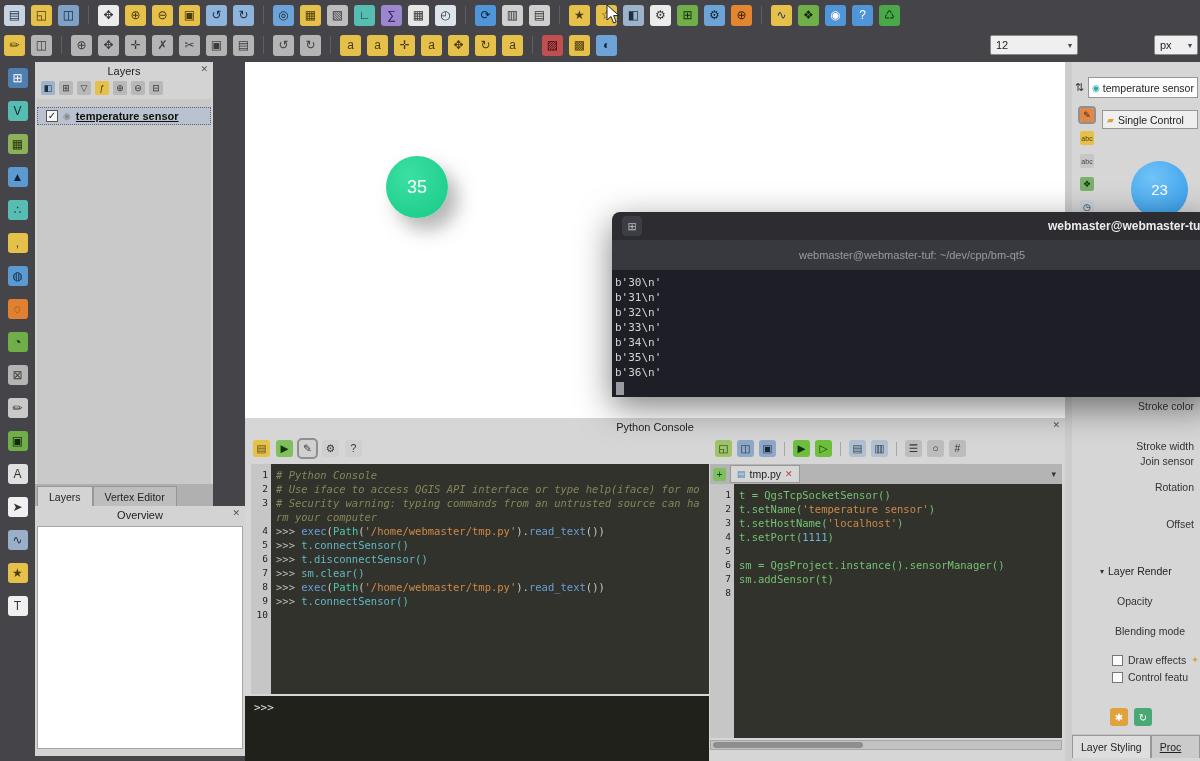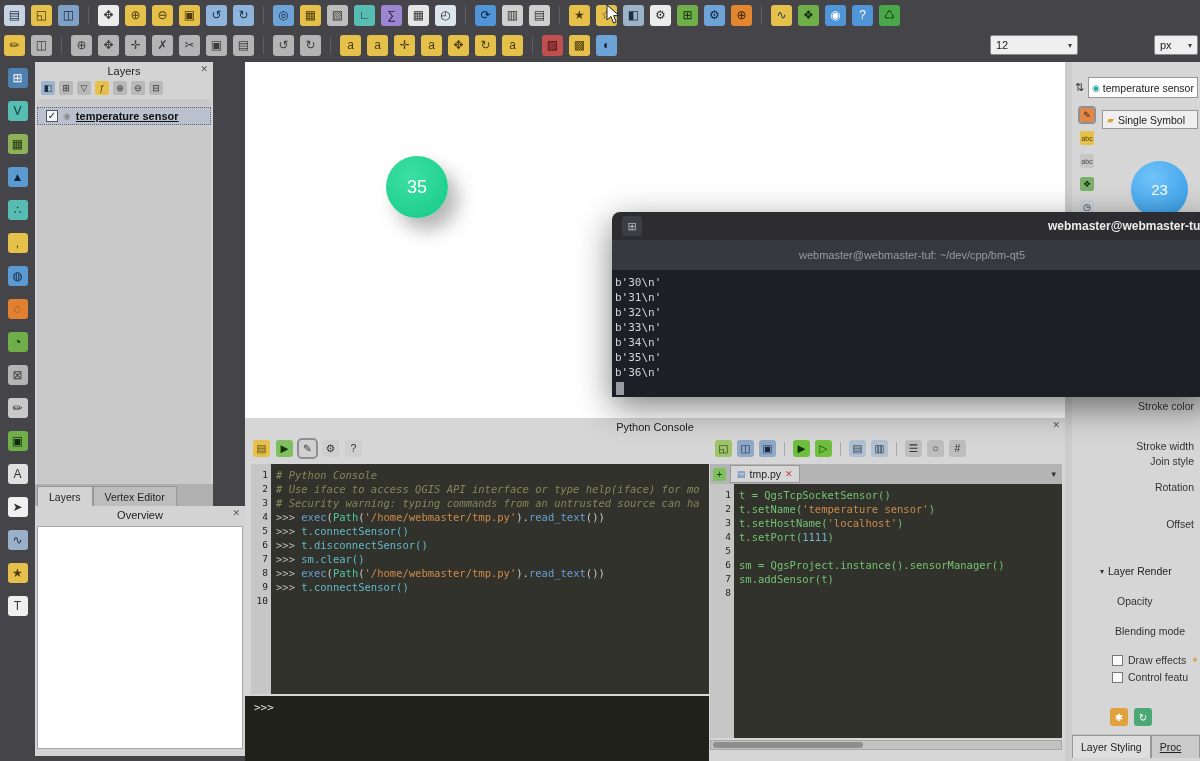--- a/index.html
+++ b/index.html
@@ -303,27 +303,27 @@
   </div>
   <div id="styling-iconcol" class="sm">
       <span class="ico active" style="background: rgb(224, 136, 74); color: rgb(58, 24, 4);">✎</span>
       <span class="ico" style="background: rgb(229, 193, 75); color: rgb(76, 58, 8); font-size: 7px;">abc</span>
       <span class="ico" style="background: rgb(198, 198, 198); color: rgb(68, 68, 68); font-size: 7px;">abc</span>
       <span class="ico" style="background: rgb(122, 176, 106); color: rgb(20, 51, 10);">❖</span>
       <span class="ico" style="background: rgb(201, 209, 217); color: rgb(51, 51, 51);">◷</span>
     </div>
   <div id="symbol-combo">
     <span class="cicon">▰</span>
-    <span>Single Symbol</span>
+    <span>Single Control</span>
   </div>
   <div id="symbol-preview">23</div>
 
   <div class="prop-label" style="top:338px">Stroke color</div>
   <div class="prop-label" style="top:378px">Stroke width</div>
-  <div class="prop-label" style="top:393px">Join style</div>
+  <div class="prop-label" style="top:393px">Join sensor</div>
   <div class="prop-label" style="top:419px">Rotation</div>
   <div class="prop-label" style="top:456px">Offset</div>
 
   <div id="render-header">
     <span class="chev">▾</span>
     <span>Layer Render</span>
   </div>
   <div id="opacity-label">Opacity</div>
   <div id="blending-label">Blending mode</div>
 
@@ -379,20 +379,24 @@
       </div>
       <div class="code-row">
         <span class="gut">2</span>
         <span class="lt"><span class="tk-cmt"># Use iface to access QGIS API interface or type help(iface) for mo</span></span>
       </div>
       <div class="code-row">
         <span class="gut">3</span>
         <span class="lt"><span class="tk-cmt"># Security warning: typing commands from an untrusted source can ha</span></span>
       </div>
       <div class="code-row">
+        <span class="gut"></span>
+        <span class="lt"><span class="tk-cmt">rm your computer</span></span>
+      </div>
+      <div class="code-row">
         <span class="gut">4</span>
         <span class="lt"><span class="tk-pr">&gt;&gt;&gt; </span><span class="tk-fn">exec</span><span class="tk-pl">(</span><span class="tk-cls">Path</span><span class="tk-pl">(</span><span class="tk-str">'/home/webmaster/tmp.py'</span><span class="tk-pl">).</span><span class="tk-fn">read_text</span><span class="tk-pl">())</span></span>
       </div>
       <div class="code-row">
         <span class="gut">5</span>
         <span class="lt"><span class="tk-pr">&gt;&gt;&gt; </span><span class="tk-code">t.connectSensor()</span></span>
       </div>
       <div class="code-row">
         <span class="gut">6</span>
         <span class="lt"><span class="tk-pr">&gt;&gt;&gt; </span><span class="tk-code">t.disconnectSensor()</span></span>

